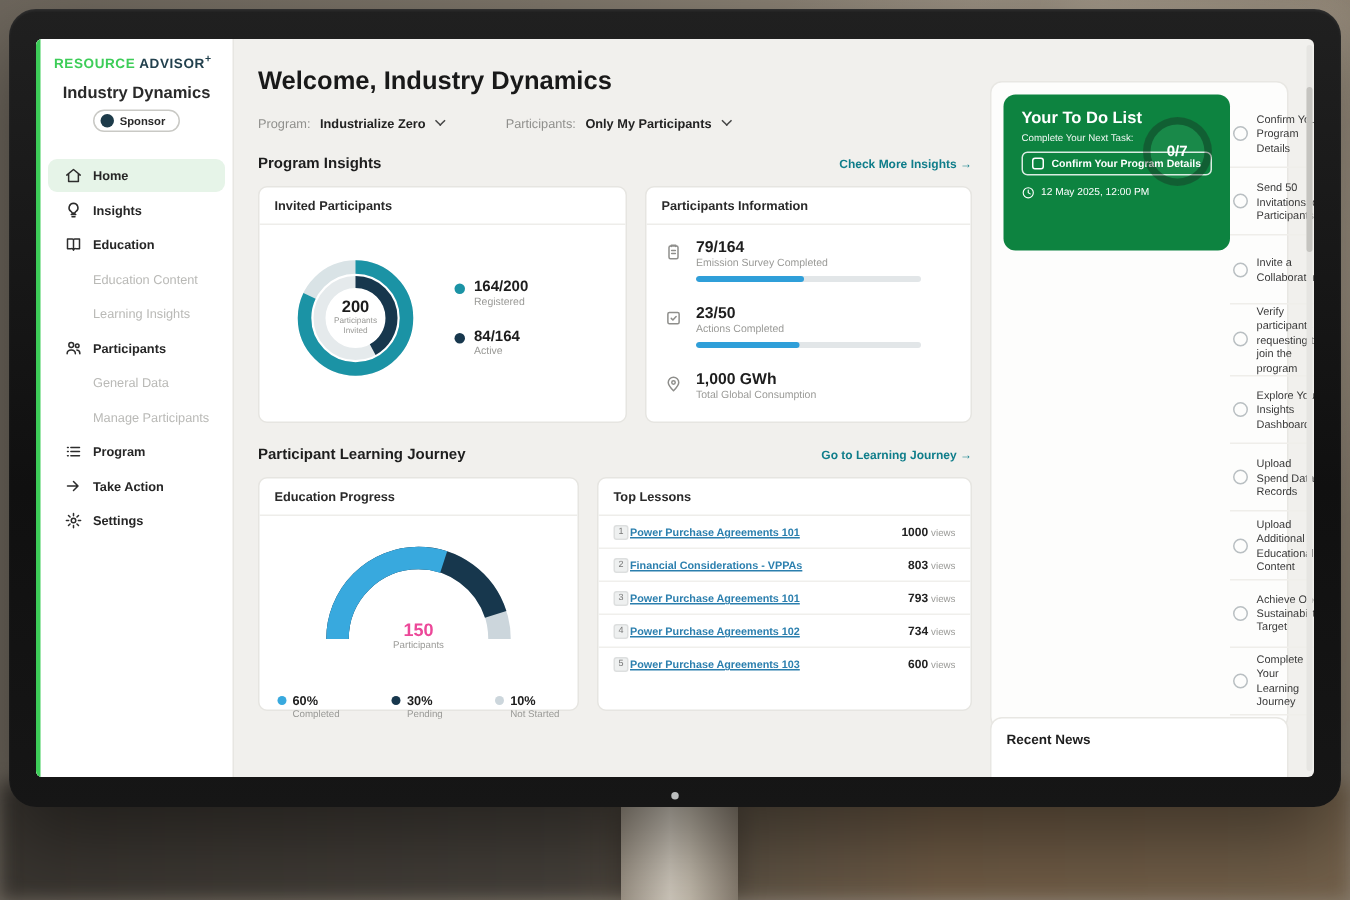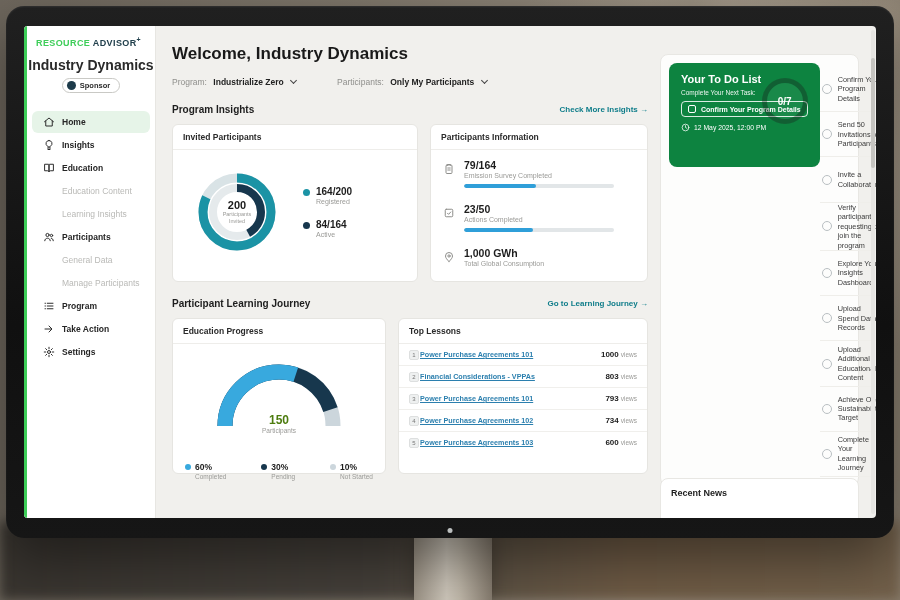--- a/index.html
+++ b/index.html
@@ -20,21 +20,21 @@
 
   .screen{position:absolute;left:18px;top:20px;width:852px;height:492px;background:#f1f0ed;border-radius:4px;overflow:hidden;}
   .screen *{box-sizing:border-box;}
 
   
   .sidebar{position:absolute;left:0;top:0;bottom:0;width:132px;background:#ffffff;border-right:1px solid #e7e6e2;border-left:3px solid var(--brand-green,#3dcd58);}
   .logo{padding:10px 6px 4px 9px;font-size:9px;font-weight:bold;letter-spacing:.4px;white-space:nowrap;}
   .logo .p1{color:var(--brand-green,#3dcd58);}
   .logo .p2{color:#22404d;}
   .logo .plus{color:#22404d;font-size:7px;vertical-align:super;}
-  .org{text-align:center;font-size:14px;font-weight:bold;color:#2a2a2a;margin-top:5px;}
+  .org{text-align:center;font-size:11px;font-weight:bold;color:#2a2a2a;margin-top:5px;}
   .sponsor{display:flex;align-items:flex-start;gap:4px;width:max-content;margin:5px auto 18px;border:1px solid #c9c9c5;border-radius:10px;padding:2px 9px 2px 4px;font-size:7.5px;font-weight:bold;color:#2a2a2a;background:#fff;}
   .sponsor-ic{width:9px;height:9px;border-radius:50%;background:#1d3b4a;}
   .nav{margin-top:8px;}
   .nav-item{display:flex;align-items:center;gap:7px;height:22px;padding:0 6px 0 11px;margin:1px 5px;border-radius:6px;font-size:8.5px;font-weight:bold;color:#262626;cursor:pointer;}
   .nav-item.sub{padding-left:30px;color:#b9b9b6;font-weight:normal;}
   .nav-item.active{background:var(--active-nav-bg,#e6f4e8);}
   .nav-icon{width:12px;height:12px;color:#2d2d2d;flex:none;display:flex;}
   .nav-icon svg{width:100%;height:100%;}
 
   
@@ -72,21 +72,21 @@
   .info-row{display:flex;gap:9px;align-items:flex-start;}
   .info-icon{width:12px;height:12px;color:#8e8e8b;margin-top:2px;flex:none;}
   .info-icon svg{width:100%;height:100%;}
   .info-val{font-size:10.5px;font-weight:bold;color:#1d1d1d;}
   .info-lab{font-size:7px;color:#9a9a97;margin-top:1px;}
   .bar{width:150px;height:4px;background:#e2e6e8;border-radius:2px;margin-top:5px;overflow:hidden;}
   .bar-fill{height:100%;border-radius:2px;background:var(--blue,#2f9fd9);}
 
   .gauge-wrap{position:relative;width:150px;height:86px;margin:6px auto 0;}
   .gauge-center{position:absolute;left:0;right:0;bottom:2px;text-align:center;}
-  .gauge-val{font-size:12px;font-weight:bold;color:#4d7c0f;}
+  .gauge-val{font-size:12px;font-weight:bold;color:#ec4899;}
   .gauge-lab{font-size:6.5px;color:#9a9a97;}
   .gauge-legend{display:flex;justify-content:space-between;padding:6px 12px 0;}
   .gleg-top{display:flex;align-items:center;gap:4px;margin-top:20px;}
   .gleg-dot{width:6px;height:6px;border-radius:50%;flex:none;}
   .gleg-val{font-size:8.5px;font-weight:bold;color:#1d1d1d;}
   .gleg-lab{font-size:6.5px;color:#9a9a97;margin-left:10px;margin-top:1px;}
 
   .lesson-row{display:flex;align-items:center;gap:1px;padding:5.5px 10px;border-bottom:1px solid #f0efec;}
   .lesson-row:last-child{border-bottom:none;}
   .rank{width:10px;height:10px;background:#eef0f0;border:1px solid #dddfdf;border-radius:2px;font-size:6px;color:#777;display:flex;align-items:center;justify-content:center;flex:none;}

